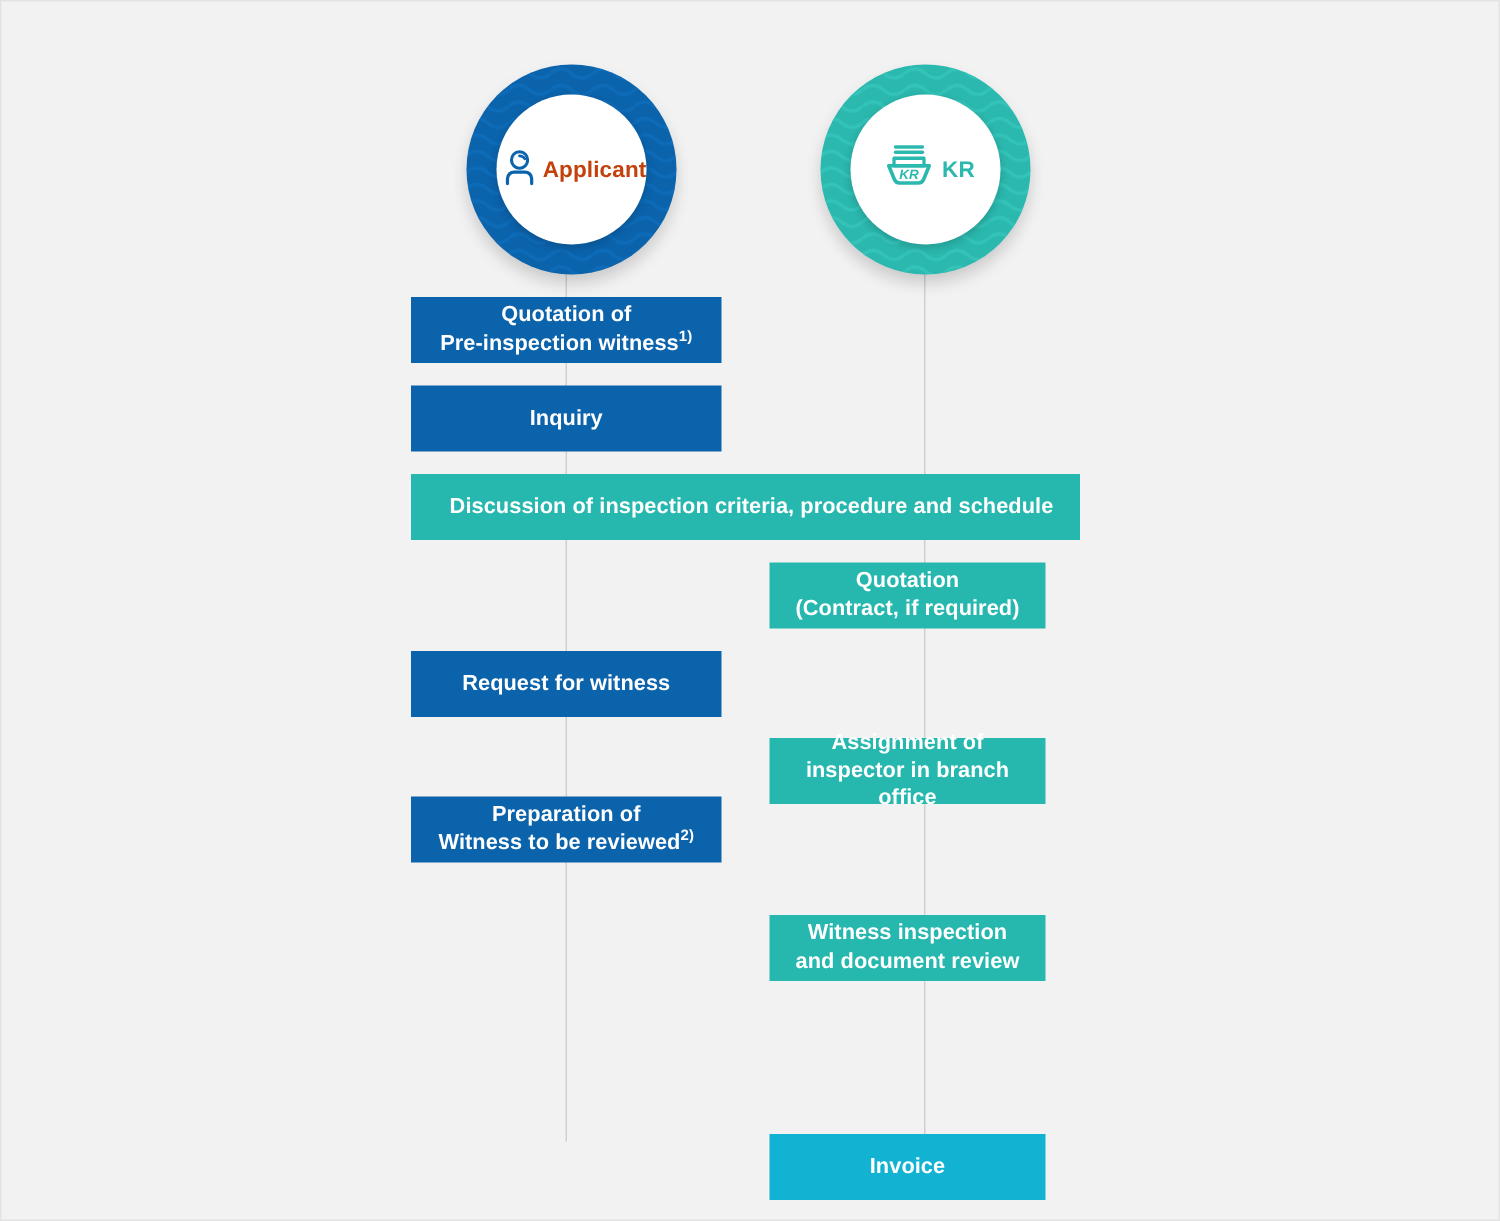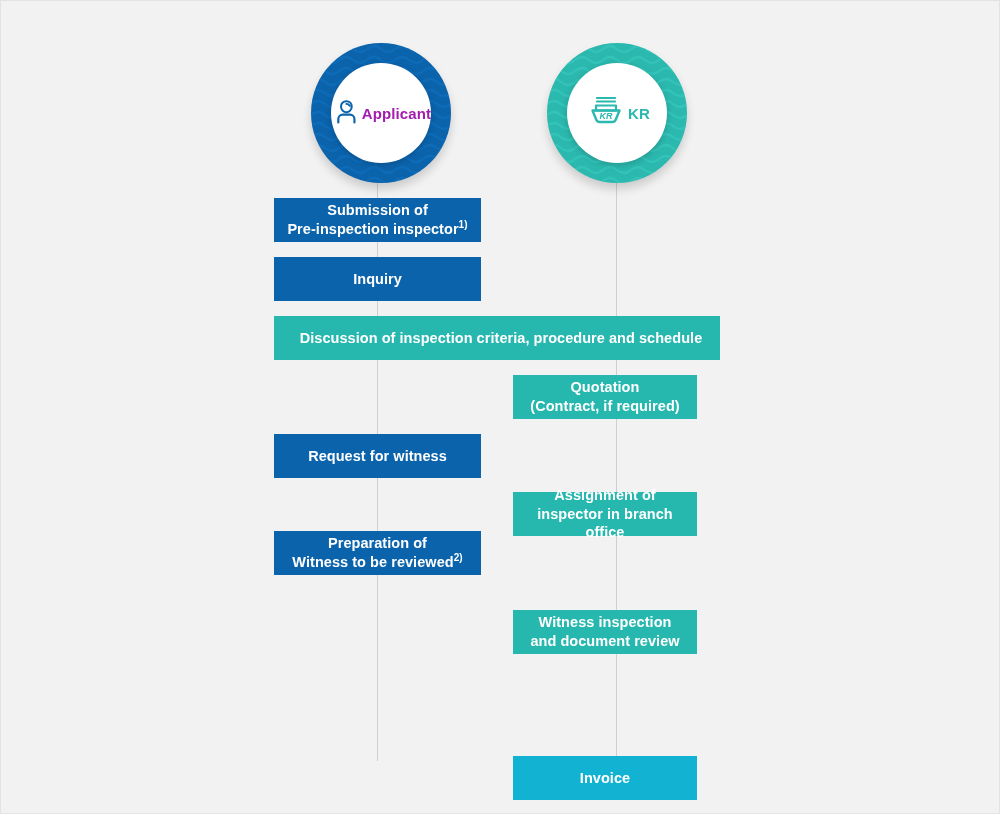--- a/index.html
+++ b/index.html
@@ -68,21 +68,21 @@
     margin-bottom: 2px;
   }
   .role .role-label {
     font-size: 15px;
     font-weight: bold;
     letter-spacing: .1px;
     line-height: 1;
   }
   #role-applicant { left: 310px; top: 42px; }
   #role-applicant .ring { background: #0b63ac; }
-  #role-applicant .role-label { color: #a21caf; }
+  #role-applicant .role-label { color: #c2410c; }
   #role-kr { left: 546px; top: 42px; }
   #role-kr .ring { background: #2bb8ae; }
   #role-kr .role-label { color: #2bb8ae; }
 
   
   .box {
     position: absolute;
     display: flex;
     align-items: center;
     justify-content: center;
@@ -177,22 +177,22 @@
         <path d="M12 13.5h20v5H12z" fill="none" stroke="#2bb8ae" stroke-width="2.2" stroke-linejoin="round"></path>
         <path d="M8.5 18.5h27l-3.8 9.2c-.6 1.4-2 2.3-3.5 2.3H15.8c-1.5 0-2.9-.9-3.5-2.3L8.5 18.5z" fill="none" stroke="#2bb8ae" stroke-width="2.4" stroke-linejoin="round"></path>
         <text x="22" y="27" text-anchor="middle" font-family="'Liberation Sans', sans-serif" font-size="9" font-weight="bold" font-style="italic" fill="#2bb8ae">KR</text>
       </svg>
       <span class="role-label">KR</span>
     </div>
   </div>
 
   <div class="box c-blue col-app" id="box-submission">
     <span>
-      <span class="txt">Submission of</span>
-      <span class="txt"><span>Pre-inspection inspector</span><sup>1)</sup></span>
+      <span class="txt">Quotation of</span>
+      <span class="txt"><span>Pre-inspection witness</span><sup>1)</sup></span>
     </span>
   </div>
 
   <div class="box c-blue col-app" id="box-inquiry">
     <span class="txt">Inquiry</span>
   </div>
 
   <div class="box c-teal col-wide" id="box-discussion">
     <span class="txt">Discussion of inspection criteria, procedure and schedule</span>
   </div>

